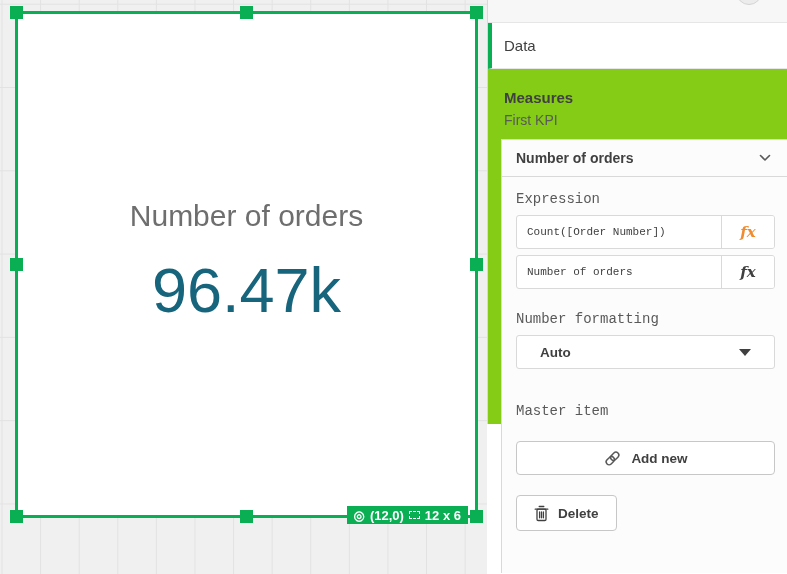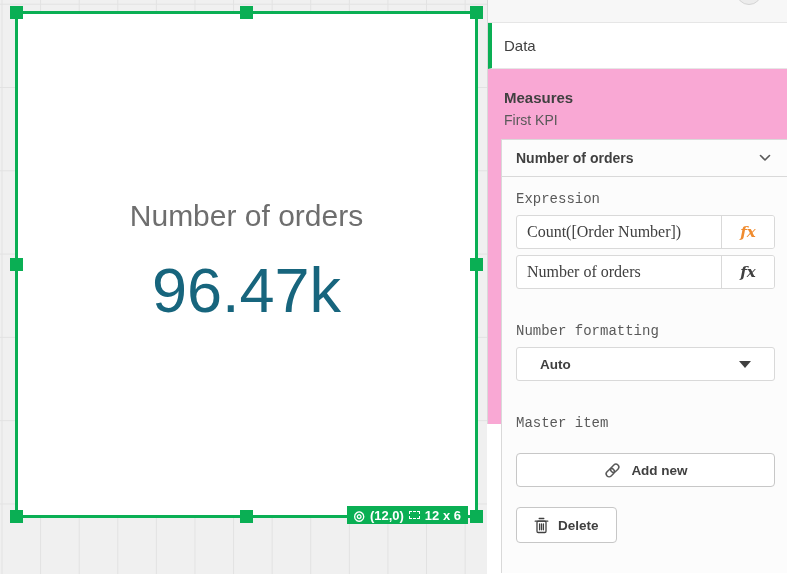--- a/index.html
+++ b/index.html
@@ -36,21 +36,21 @@
     position:absolute; right:7px; bottom:-9px; height:18px;
     background:#0aaf54; color:#fff; font-size:13px; font-weight:bold;
     display:flex; align-items:center; gap:5px; padding:0 7px; white-space:nowrap;
   }
   .badge-target { font-size:13px; line-height:13px; }
   .badge-rect { display:inline-block; width:11px; height:8px; border:1px dashed #fff; }
 
   
   .panel {
     position:absolute; left:487px; top:0; width:300px; height:424px;
-    background:#f9a8d4; border-left:1px solid #d9d9d9; color:#404040;
+    background:#84cc16; border-left:1px solid #d9d9d9; color:#404040;
   }
   .top-strip { position:relative; height:23px; background:#f7f7f7;
     border-bottom:1px solid #e6e6e6; overflow:hidden; }
   .collapse-pill { position:absolute; right:25px; top:-21px; width:26px; height:26px;
     border-radius:50%; background:#ececec; border:1px solid #d4d4d4; }
   .data-tab { height:46px; background:#fff; border-bottom:1px solid #e6e6e6;
     border-left:4px solid #0aaf54; display:flex; align-items:center;
     padding-left:12px; font-size:15px; color:#404040; cursor:pointer; }
   .section-head { padding:20px 16px 10px 16px; }
   .sec-title { font-size:15px; font-weight:bold; line-height:18px; color:#404040; }
@@ -60,28 +60,28 @@
     border-left:1px solid #d9d9d9; background:#fcfcfc; min-height:434px; }
   .acc-header { height:37px; border-bottom:1px solid #d9d9d9; display:flex;
     align-items:center; justify-content:space-between; padding:0 16px 0 14px;
     font-size:14px; font-weight:bold; cursor:pointer; }
   .acc-body { padding:12px 12px 0 14px; }
 
   .field-label { font-size:14px; color:#595959; line-height:20px;font-family:Liberation Mono, monospace; }
   .input-group { display:flex; height:34px; margin:6px 0 0 0; background:#fff;
     border:1px solid #d9d9d9; border-radius:3px; overflow:hidden; }
   .input-group input { flex:1; min-width:0; border:none; outline:none;
-    padding:0 10px; font-size:16px; color:#404040; background:transparent;
-    font-family:Liberation Serif, serif; }
+    padding:0 10px; font-size:11px; color:#404040; background:transparent;
+    font-family:Liberation Mono, monospace; }
   .fx-btn { width:53px; border:none; border-left:1px solid #d9d9d9; background:#fff;
     display:flex; align-items:center; justify-content:center; cursor:pointer; }
   .fx { font-family:"DejaVu Serif", serif; font-style:italic; font-weight:bold;
     font-size:15px; color:#404040; }
   .fx.orange { color:#f08b2e; }
-  .mt26 { margin-top:26px; } .mt24 { margin-top:32px; } .mt32 { margin-top:32px; }
+  .mt26 { margin-top:26px; } .mt24 { margin-top:20px; } .mt32 { margin-top:32px; }
 
   .dropdown { display:flex; align-items:center; justify-content:space-between;
     height:34px; margin-top:6px; padding:0 23px; background:#fff;
     border:1px solid #d9d9d9; border-radius:3px; cursor:pointer;
     font-size:13.5px; font-weight:bold; color:#404040; }
   .caret-down { width:0; height:0; border-left:6px solid transparent;
     border-right:6px solid transparent; border-top:7px solid #404040; }
 
   .btn { display:flex; align-items:center; justify-content:center; gap:9px;
     height:34px; background:#fff; border:1px solid #c7c7c7; border-radius:4px;

